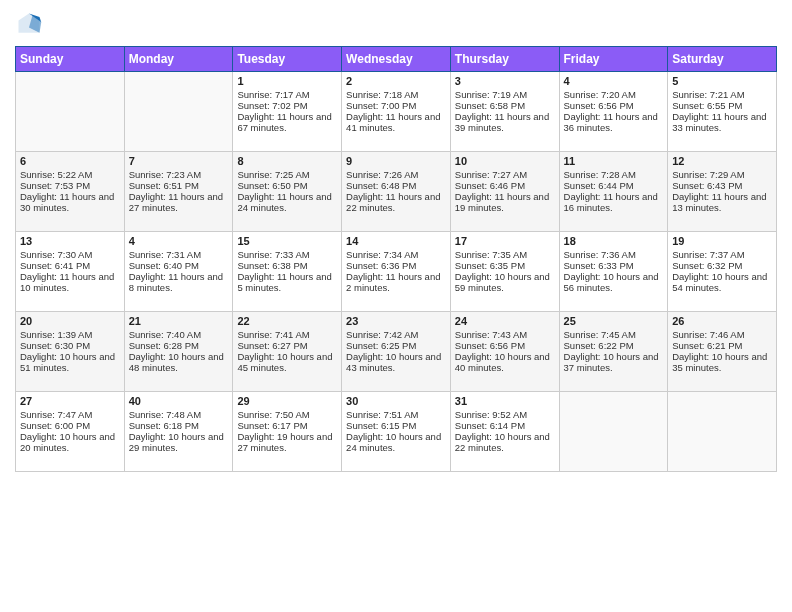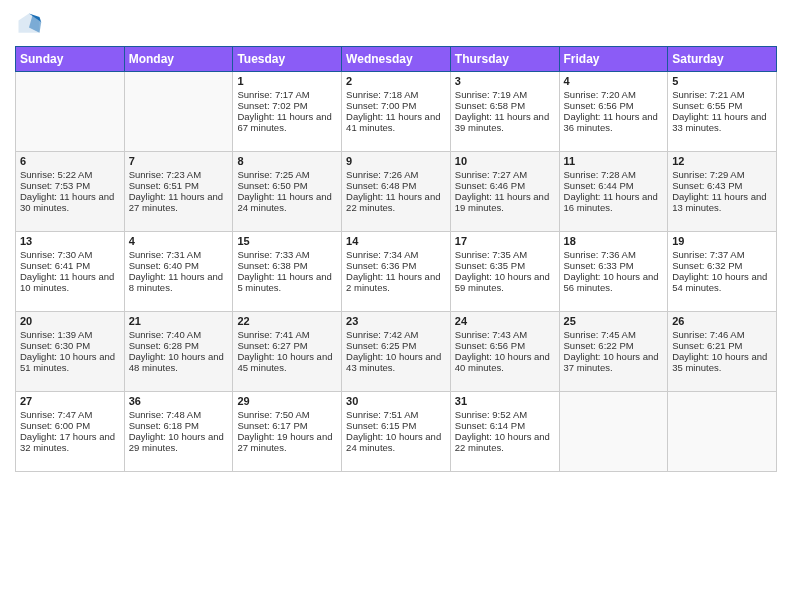--- a/index.html
+++ b/index.html
@@ -286,24 +286,24 @@
             <div>Sunrise: 7:46 AM</div>
             <div>Sunset: 6:21 PM</div>
             <div>Daylight: 10 hours and 35 minutes.</div>
           </td>
         </tr>
         <tr>
           <td>
             <span class="day-num">27</span>
             <div>Sunrise: 7:47 AM</div>
             <div>Sunset: 6:00 PM</div>
-            <div>Daylight: 17 hours and 32 minutes.</div>
-          </td>
-          <td>
-            <span class="day-num">36</span>
+            <div>Daylight: 10 hours and 20 minutes.</div>
+          </td>
+          <td>
+            <span class="day-num">40</span>
             <div>Sunrise: 7:48 AM</div>
             <div>Sunset: 6:18 PM</div>
             <div>Daylight: 10 hours and 29 minutes.</div>
           </td>
           <td>
             <span class="day-num">29</span>
             <div>Sunrise: 7:50 AM</div>
             <div>Sunset: 6:17 PM</div>
             <div>Daylight: 19 hours and 27 minutes.</div>
           </td>

